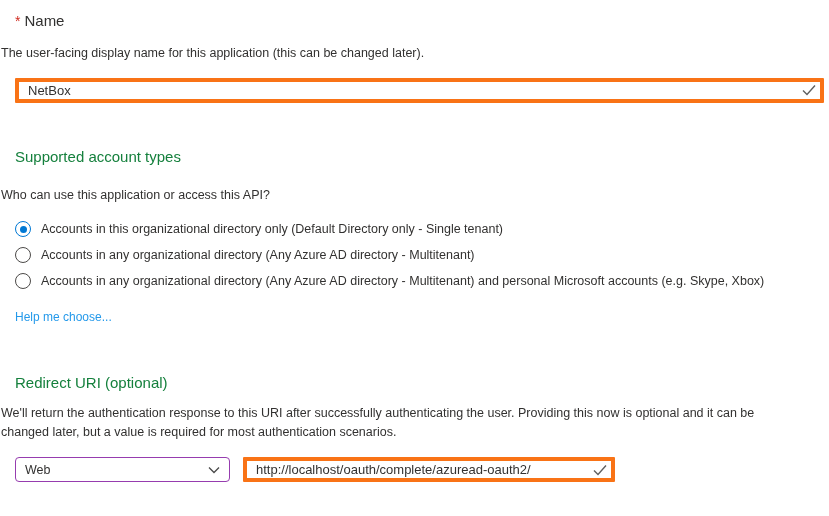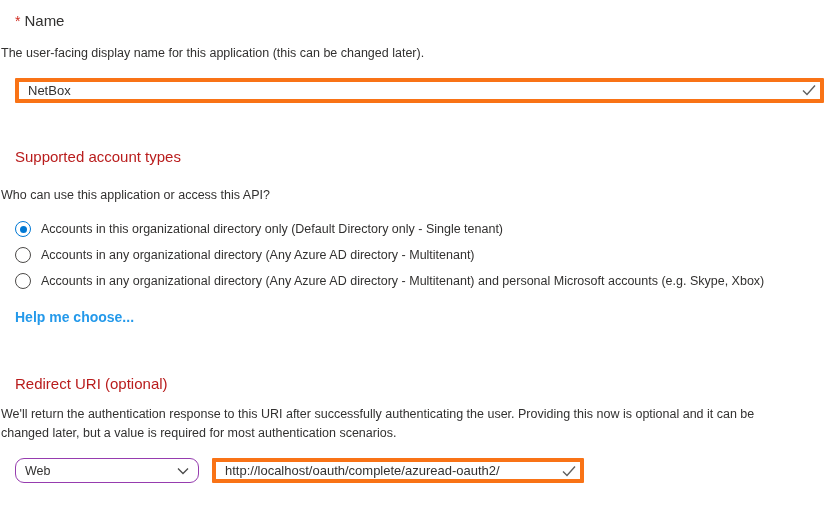--- a/index.html
+++ b/index.html
@@ -56,21 +56,21 @@
     position: absolute;
     right: 8px;
     top: 50%;
     transform: translateY(-50%);
     pointer-events: none;
   }
   .section-title {
     margin: 45px 14px 0 15px;
     font-size: 15px;
     line-height: 17px;
-    color: #b91c1c;
+    color: #15803d;
   }
   .question {
     margin-top: 21px;
   }
   .radio-group {
     margin: 12px 14px 0 15px;
     text-align: center;
   }
   .radio-row {
     display: flex;
@@ -104,48 +104,47 @@
   }
   .radio-label {
     margin-left: 10px;
     font-size: 12.5px;
     color: #323130;
     white-space: nowrap;
   }
   .help-link {
     display: inline-block;
     margin: 16px 0 0 15px;
-    font-size: 14px;
+    font-size: 12px;
     line-height: 15px;
     color: #2499ea;
     text-decoration: none;
     cursor: pointer;
-    font-weight: bold;
   }
   .section-title.redirect {
     margin-top: 49px;
   }
   .desc.wide {
     margin-top: 13px;
     width: 800px;
   }
   .uri-row {
     display: flex;
     margin: 16px 0 0 15px;
     gap: 13px;
   }
   .select-box {
     display: flex;
     align-items: center;
     justify-content: space-between;
     box-sizing: border-box;
-    width: 184px;
+    width: 215px;
     height: 25px;
     border: 1px solid #963caf;
-    border-radius: 9px;
+    border-radius: 4px;
     padding: 0 9px;
     font-size: 12.5px;
     color: #323130;
     cursor: pointer;
     background: #ffffff;
   }
   .uri-input-wrap {
     width: 372px;
   }
 </style>

